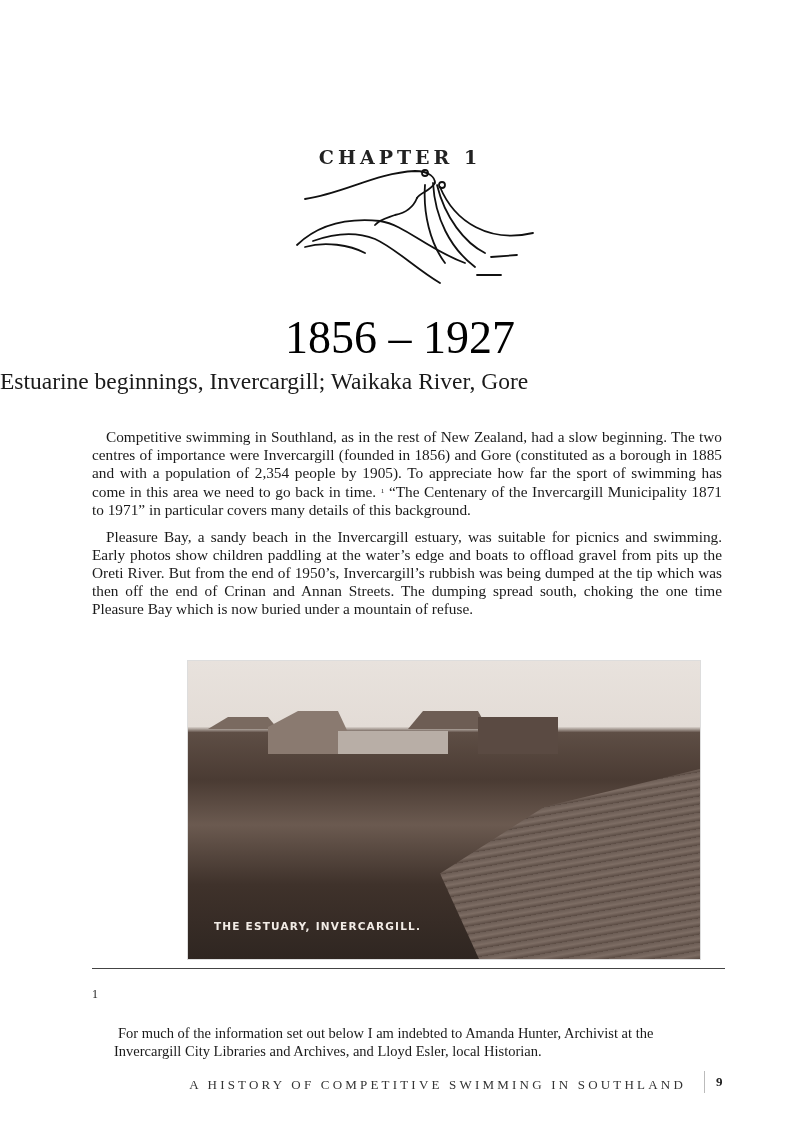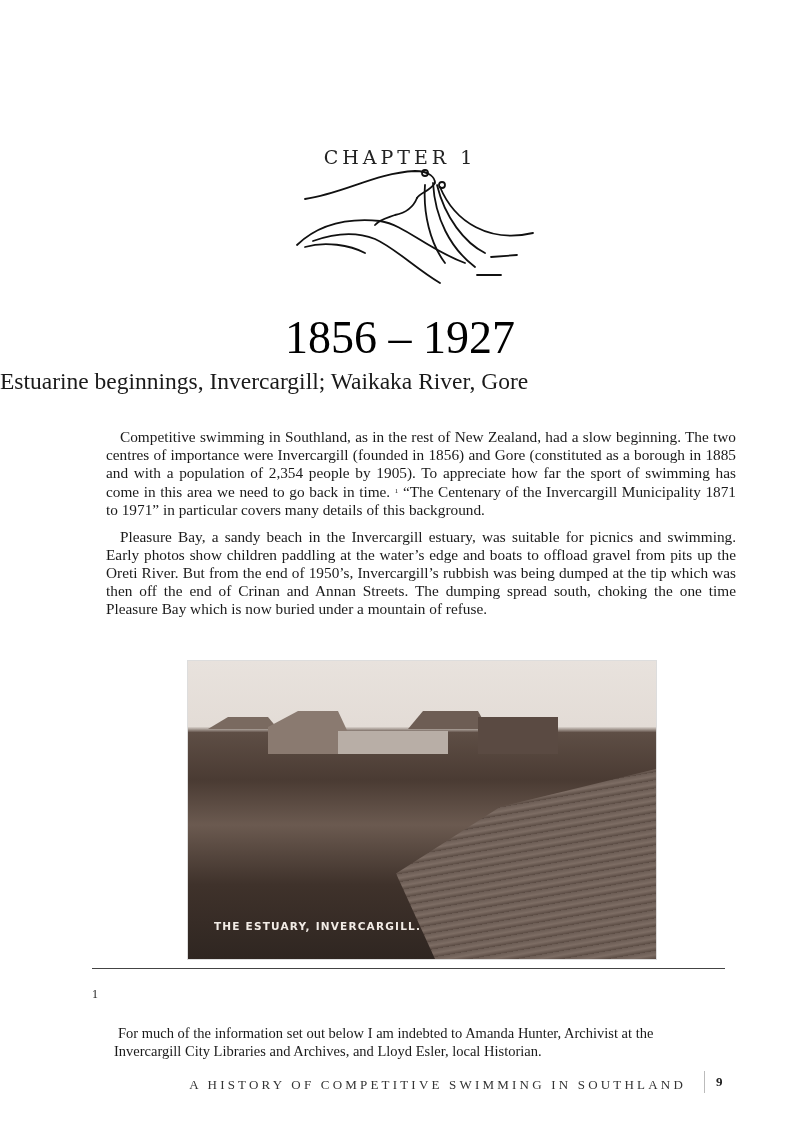--- a/index.html
+++ b/index.html
@@ -1,38 +1,38 @@
 <!DOCTYPE html>
 <html><head>
 <meta charset="utf-8">
 <style>
   html, body { margin: 0; padding: 0; background: #ffffff; }
   body { width: 800px; height: 1132px; position: relative; overflow: hidden; color: #1a1a1a; font-family: "Liberation Serif", "DejaVu Serif", serif; }
   .chapter-label {
     position: absolute; top: 146px; left: 0; width: 800px; text-align: center;
-    font-family: "DejaVu Serif", serif; font-size: 19px; letter-spacing: 4px; color: #222; font-weight: normal;
+    font-family: "DejaVu Serif", serif; font-size: 19px; letter-spacing: 4px; color: #222; font-weight: bold;
   }
   .wave { position: absolute; top: 163px; left: 295px; width: 240px; height: 130px; }
   .chapter-years {
     position: absolute; top: 315px; left: 0; width: 800px; text-align: center;
     font-size: 46px; color: #000000; line-height: 1;
   }
   .chapter-subtitle {
     position: absolute; top: 370px; left: 0; width: 800px; text-align: left;
     font-size: 23.5px; color: #1a1a1a; line-height: 1;
   }
-  .body-text { position: absolute; left: 92px; width: 630px; top: 428px; font-size: 15.3px; line-height: 18px; margin-left: 14px; }
+  .body-text { position: absolute; left: 92px; width: 630px; top: 428px; font-size: 15.3px; line-height: 18px; }
   .body-text p { margin: 0 0 9px 0; text-indent: 14px; text-align: justify; }
   .body-text p.last { text-align: left; }
   sup.fn { font-size: 7px; vertical-align: 4px; }
   .photo {
     position: absolute; left: 187px; top: 660px; width: 468px; height: 298px;
     background:
       linear-gradient(180deg, #e8e2dd 0%, #e3dcd6 22%, #5e4e45 24%, #4a3b33 40%, #6b5a50 55%, #3f322b 75%, #2f2621 100%);
-    overflow: hidden; border: 1px solid #ddd;
+    overflow: hidden; border: 1px solid #ddd; padding-left: 44px;
   }
   .photo .buildings { position: absolute; left: 20px; top: 48px; width: 360px; height: 45px; }
   .photo .water {
     position: absolute; right: 0; bottom: 0; width: 260px; height: 190px;
     background: repeating-linear-gradient(170deg, #6b5c54 0px, #7d6d64 4px, #5a4b43 8px);
     clip-path: polygon(100% 0, 100% 100%, 15% 100%, 0 55%, 40% 20%);
   }
   .photo .caption {
     position: absolute; left: 26px; bottom: 27px; color: #f2ece6;
     font-family: "DejaVu Sans", sans-serif; font-size: 10.5px; letter-spacing: 1.2px; font-weight: bold;

